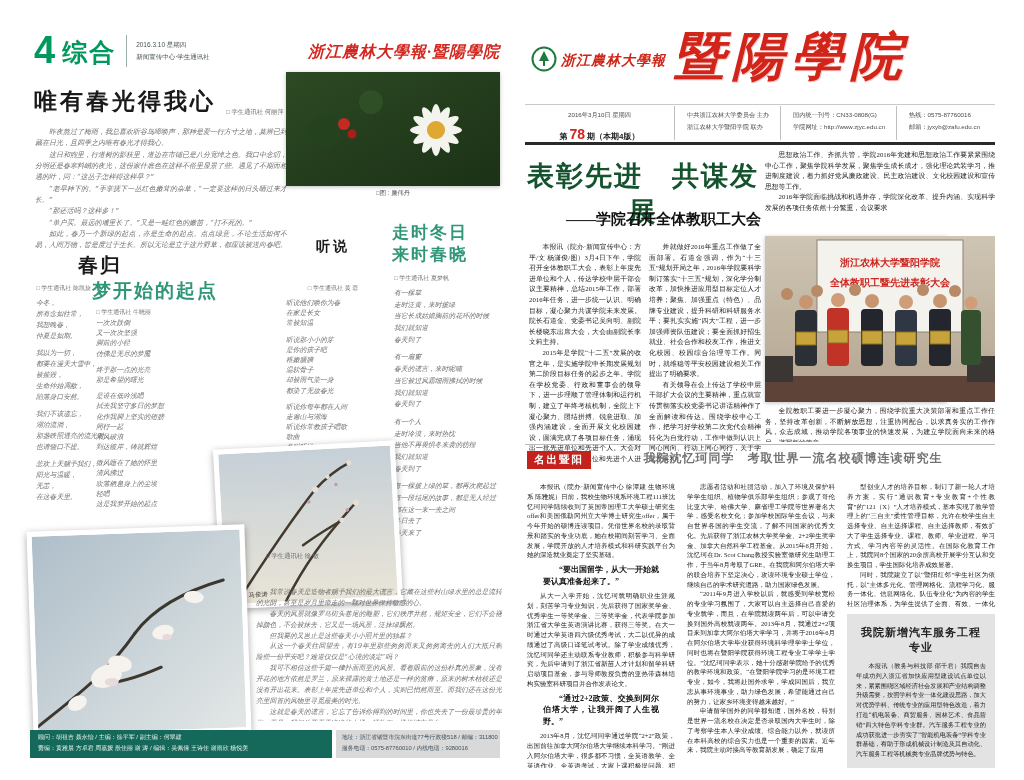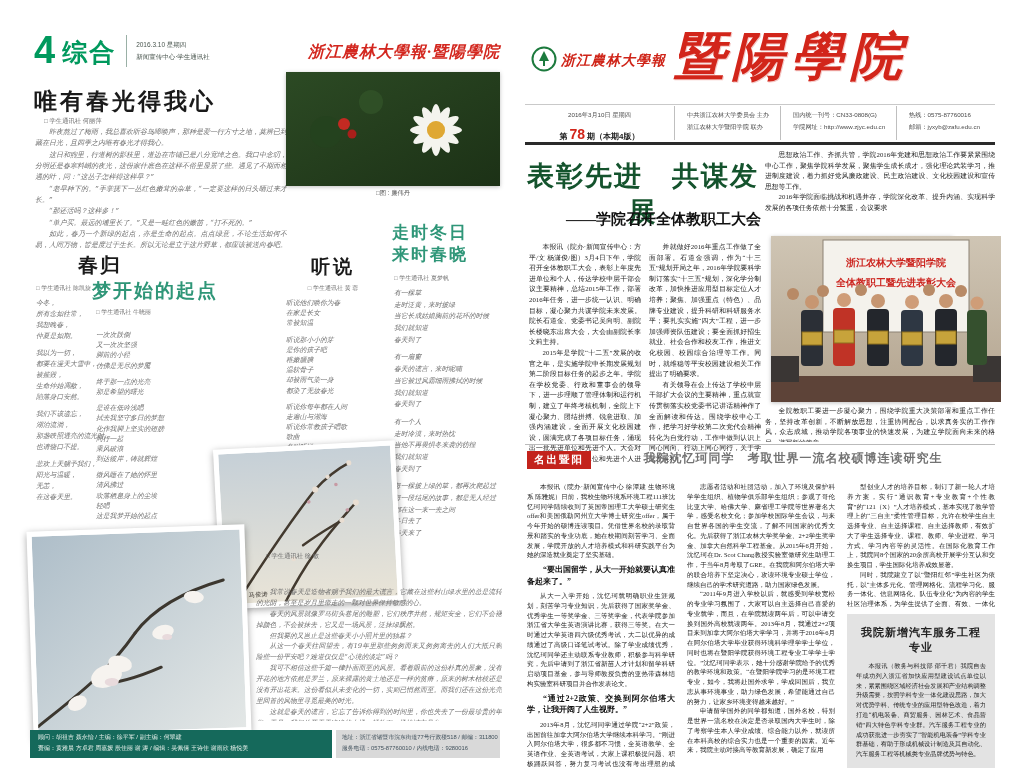--- a/index.html
+++ b/index.html
@@ -10,21 +10,21 @@
   #rp{left:525px;top:30px;width:470px;height:740px;}
   .abs{position:absolute;}
   
   .lp-header{left:4px;top:0;display:flex;align-items:flex-start;}
   .pn{font-size:38px;font-weight:800;color:#00995d;line-height:40px;letter-spacing:0;}
   .sec{font-size:25px;font-weight:800;color:#00995d;line-height:44px;margin-left:7px;letter-spacing:2px;}
   .hdiv{width:1px;height:32px;background:#9ab0a6;margin:5px 9px 0 10px;}
   .hmeta{font-size:6.5px;color:#4a564f;line-height:1.8;padding-top:9px;}
   .lp-redmast{right:0;top:12px;font-size:16px;font-weight:700;font-style:italic;color:#d3271f;
       font-family:"Liberation Serif",serif;letter-spacing:1px;}
-  .a1title{left:4px;top:56px;display:flex;align-items:flex-start;flex-direction:column;}
+  .a1title{left:4px;top:56px;display:flex;align-items:flex-end;}
   .a1title .t{font-size:23px;font-weight:800;letter-spacing:3px;color:#1a1a1a;font-family:"Liberation Serif",serif;}
   .byline{font-size:6.3px;color:#6a6a6a;margin-left:10px;}
   .script{font-family:"DejaVu Serif",serif;font-style:italic;color:#6f6f6f;}
   .a1body{left:5px;top:97px;width:252px;height:126px;overflow:hidden;font-size:7px;line-height:1.62;text-align:justify;}
   .a1body .p{text-indent:2em;}
   .photo{box-shadow:0 1px 4px rgba(0,0,0,.25);}
   .cap{font-size:6.3px;color:#5a5a5a;}
   .poemtitle{font-weight:800;font-family:"Liberation Serif",serif;color:#1a1a1a;}
   .pgreen{color:#2f9678;}
   .pl-wrap{font-size:6.8px;line-height:1.62;}
@@ -64,21 +64,21 @@
   .below-photo{left:240px;top:376px;width:230px;height:36px;}
   .sec-div{left:0;top:414px;width:470px;height:1px;background:#bbbbbb;}
   .badge{left:2px;top:421px;background:#c3231c;color:#fff;font-size:10.5px;font-weight:800;
       padding:2px 7px;letter-spacing:2px;}
   .f-headline{left:66px;top:420px;width:404px;font-size:12px;font-weight:800;letter-spacing:1px;
       font-family:"Liberation Serif",serif;color:#737373;text-align:center;}
   .fcol{font-size:6.5px;line-height:1.5;overflow:hidden;}
   .fcolA{left:2px;top:452px;width:148px;height:286px;}
   .fcolB{left:162px;top:452px;width:148px;height:286px;}
   .fcolC-text{left:322px;top:452px;width:148px;height:126px;}
-  .fcol .q{font-size:8px;font-weight:800;line-height:1.45;margin:4px 0;text-indent:2em;color:#111;}
+  .fcol .q{font-size:8px;font-weight:800;line-height:1.45;margin:4px 16px;text-indent:2em;color:#111;}
   .sidebar{left:322px;top:584px;width:148px;height:154px;background:#e3e3e3;box-sizing:border-box;padding:11px 9px 8px;}
   .sidebar .st{font-size:11px;font-weight:800;text-align:center;color:#222;margin-bottom:6px;letter-spacing:1px;}
   .sidebar .sb{font-size:6.2px;line-height:1.58;}
   .sidebar .sb .p{text-indent:2em;}
 </style>
 </head>
 <body>
 
 <div class="page" id="lp">
 
@@ -156,21 +156,21 @@
       <div class="pl">也请饶口不提。</div>
       <div class="pl"></div>
       <div class="pl">悲欢上天赐予我们，</div>
       <div class="pl">阳光与温暖，</div>
       <div class="pl">无恙，</div>
       <div class="pl">在这春天里。</div>
     </div>
 
   <div class="abs poemtitle pgreen" style="left:60px;top:248px;font-size:19px;letter-spacing:2px;left:62px;">梦开始的起点</div>
   <div class="abs" style="left:66px;top:278px;font-size:6px;color:#777;">□ 学生通讯社  牛晓丽</div>
-  <div class="abs pl-wrap script" style="left:66px;top:300px;width:112px;line-height:1.5;font-family:Liberation Mono, monospace;">
+  <div class="abs pl-wrap script" style="left:66px;top:288px;width:112px;line-height:1.5;font-family:Liberation Mono, monospace;">
       <div class="pl">一次次跌倒</div>
       <div class="pl">又一次次坚强</div>
       <div class="pl">脚前的小径</div>
       <div class="pl">仿佛是无尽的梦魇</div>
       <div class="pl"></div>
       <div class="pl">终于那一点的光亮</div>
       <div class="pl">那是希望的曙光</div>
       <div class="pl"></div>
       <div class="pl">是谁在低吟浅唱</div>
       <div class="pl">拭去我坚守多日的梦想</div>
@@ -179,21 +179,21 @@
       <div class="pl">乘风破浪</div>
       <div class="pl">到达彼岸，铸就辉煌</div>
       <div class="pl"></div>
       <div class="pl">微风睡在了她的怀里</div>
       <div class="pl">清风拂过</div>
       <div class="pl">吹落栖息身上的尘埃</div>
       <div class="pl">轻唱</div>
       <div class="pl">这是我梦开始的起点</div>
     </div>
 
-  <div class="abs poemtitle" style="left:248px;top:224px;width:110px;text-align:center;font-size:19px;letter-spacing:3px;">听说</div>
+  <div class="abs poemtitle" style="left:248px;top:208px;width:110px;text-align:center;font-size:14px;letter-spacing:3px;">听说</div>
   <div class="abs" style="left:248px;top:254px;width:110px;text-align:center;font-size:6px;color:#777;">□ 学生通讯社  黄  蓉</div>
   <div class="abs pl-wrap script" style="left:256px;top:268px;width:104px;line-height:1.5;">
       <div class="pl">听说他们唤你为春</div>
       <div class="pl">在家是长女</div>
       <div class="pl">常被知温</div>
       <div class="pl"></div>
       <div class="pl">听说那小小的芽</div>
       <div class="pl">是你的孩子吧</div>
       <div class="pl">稚嫩腼腆</div>
       <div class="pl">温软骨子</div>
@@ -299,21 +299,21 @@
   </div>
 
   <div class="abs a2title">
     <span class="byline">□ 学生通讯社  徐  敏</span>
   </div>
   <div class="abs a2body script">
       <div class="p">我常说春天是造物者赐予我们的最大谎言，它藏在这些村山绿水里的总是流转的光阴，甚至是岁月里带走的一颗对世界保持敏感的心。</div>
       <div class="p">春天的风景就像罗马街头巷尾的雕塑，它们秩序井然，规矩安全，它们不会褪掉颜色，不会被抹去，它又是一场风景，泛抹绿飘然。</div>
       <div class="p">但我要的又岂止是这些春天小小照片里的独暮？</div>
       <div class="p">从这一个春天往回望去，有19年里那些匆匆而来又匆匆离去的人们大抵只剩险些一份平安吧？难道仅仅是“心境的淡定”吗？</div>
-      <div class="p">我可不相信这些千篇一律扑面而至的风景。看着眼前的这份朴真的景象，没有开花的地方依然是罗兰，原来裸露的黄土地还是一样的贫瘠，原来的树木枯枝还是没有开出花来。这份看似从未变化的一切，实则已悄然而至。而我们还在这份光亮里回首的风物里寻觅最美的时光。</div>
+      <div class="p">我可不相信这些千篇一律扑面而至的风景。看着眼前的这份朴真的景象，没有开花的地方依然是罗兰，原来裸露的黄土地还是一样的贫瘠，原来的树木枯枝还是没有开出花来。表彰上年度先进单位和个人，实则已悄然而至。而我们还在这份光亮里回首的风物里寻觅最美的时光。</div>
       <div class="p">这就是春天的谎言，它忘了告诉你得到的时间里，你也失去了一份最珍贵的年华。于是，我们放开干干净净的上场，赶赴下一场的城市月台。</div>
     </div>
 
   <div class="abs fbar">
     <div>顾问：胡祖吉  聂永怡  /  主编：徐平军  /  副主编：何翠建</div>
     <div>责编：黄雅晨  方卓君  周嘉媛  殷佳丽  谢  涛  /  编辑：吴佩倩  王诗佳  谢雨欣  杨悦美</div>
   </div>
   <div class="abs fgray">
     <div>地址：浙江省诸暨市浣东街道77号行政楼518 / 邮编：311800</div>
     <div>服务电话：0575-87760010 / 内线电话：9280016</div>
@@ -361,21 +361,21 @@
     </div>
   <div class="abs lead-col serifbody colA">
       <div class="p">本报讯（院办·新闻宣传中心：方平/文  杨潇俊/图）3月4日下午，学院召开全体教职工大会，表彰上年度先进单位和个人，传达学校中层干部会议主要精神，总结2015年工作，部署2016年任务，进一步统一认识、明确目标，凝心聚力共谋学院未来发展。院长石道金、党委书记吴向明、副院长楼晓东出席大会，大会由副院长李文莉主持。</div>
       <div class="p">2015年是学院“十二五”发展的收官之年，是实施学院中长期发展规划第二阶段目标任务的起步之年。学院在学校党委、行政和董事会的领导下，进一步理顺了管理体制和运行机制，建立了年终考核机制，全院上下凝心聚力、团结拼搏、锐意进取、加强内涵建设，全面开展文化校园建设，圆满完成了各项目标任务，涌现出一批先进单位和先进个人。大会对获得2015年度先进单位和先进个人进行表彰，进一步激发全院各单位和广大教职工的干事热情，在新的一年里再接再厉、再创佳绩，为实现学院更好更快发展做出更大的贡献。</div>
     </div>
   <div class="abs lead-col serifbody colB">
       <div class="p">并就做好2016年重点工作做了全面部署。石道金强调，作为“十三五”规划开局之年，2016年学院要科学制订落实“十三五”规划，深化学分制改革，加快推进应用型目标定位人才培养；聚焦、加强重点（特色）、品牌专业建设，提升科研和科研服务水平；要扎实实施“四大”工程，进一步加强师资队伍建设；要全面抓好招生就业、社会合作和校友工作，推进文化校园、校园综合治理等工作。同时，就维稳等平安校园建设相关工作提出了明确要求。</div>
       <div class="p">有关领导在会上传达了学校中层干部扩大会议的主要精神，重点就宣传贯彻落实校党委书记讲话精神作了全面解读和传达。围绕学校中心工作，把学习好学校第二次党代会精神转化为自觉行动，工作中做到认识上同心同向、行动上同心同行，关于学院发展和</div>
     </div>
 
-  <div class="abs photo" style="left:246px;top:206px;width:182px;height:166px;">
+  <div class="abs photo" style="left:240px;top:206px;width:182px;height:166px;">
     <svg width="230" height="166" viewBox="0 0 230 166">
       <defs>
           <linearGradient id="g4" x1="0" y1="0" x2="0" y2="1">
         <stop offset="0" stop-color="#cfc5b4"></stop>
             <stop offset="1" stop-color="#b3a48f"></stop>
           </linearGradient>
         </defs>
       <rect width="230" height="166" fill="url(#g4)"></rect>
       <rect x="52" y="4" width="146" height="92" fill="#f4f2ec" stroke="#8c8274" stroke-width="1"></rect>
       <text x="125" y="30" font-size="10" text-anchor="middle" fill="#cc2620" font-weight="bold">浙江农林大学暨阳学院</text>

